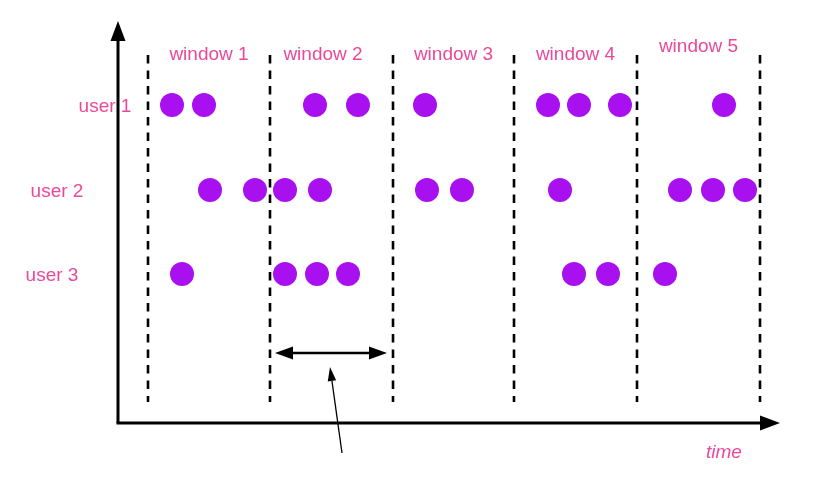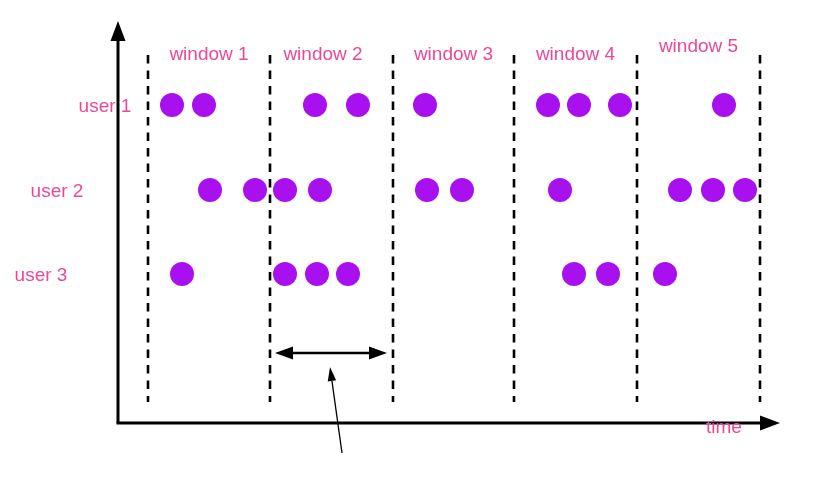--- a/index.html
+++ b/index.html
@@ -66,22 +66,22 @@
       <circle cx="665" cy="274" r="12" fill="#A810F0"></circle>
       <line x1="289" y1="353" x2="373" y2="353" stroke="#000000" stroke-width="2.6"></line>
       <polygon points="275,353 293,346.5 293,359.5" fill="#000000"></polygon>
       <polygon points="387,353 369,346.5 369,359.5" fill="#000000"></polygon>
       <line x1="342" y1="453" x2="331.9347444467605" y2="380.86566853511687" stroke="#000000" stroke-width="1.3"></line>
       <polygon points="330,367 336.0944450072955,380.28524520108874 327.77504388622543,381.446091869145" fill="#000000"></polygon>
     </svg>
 
   <div class="lbl" id="lbl-user-0" style="left: 57px; top: 105px; margin-left: 48px;">user 1</div>
   <div class="lbl" id="lbl-user-1" style="left: 57px; top: 190px; text-align: right;">user 2</div>
-  <div class="lbl" id="lbl-user-2" style="left: 41px; top: 274px; text-align: right;">user 3</div>
+  <div class="lbl" id="lbl-user-2" style="left: 52px; top: 274px; text-align: right;">user 3</div>
 
   <div class="lbl" id="lbl-win-0" style="left: 209px; top: 53px;">window 1</div>
   <div class="lbl" id="lbl-win-1" style="left: 323px; top: 53px;">window 2</div>
   <div class="lbl" id="lbl-win-2" style="left: 453.5px; top: 53px;">window 3</div>
   <div class="lbl" id="lbl-win-3" style="left: 575.5px; top: 53px; text-align: right;">window 4</div>
   <div class="lbl" id="lbl-win-4" style="left: 698.5px; top: 45px;">window 5</div>
 
-  <div class="lbl" id="lbl-time" style="left: 724px; top: 426px;">time</div>
+  <div class="lbl" id="lbl-time" style="left: 724px; top: 451px; font-style: italic;">time</div>
 </div>
 
 </body></html>

